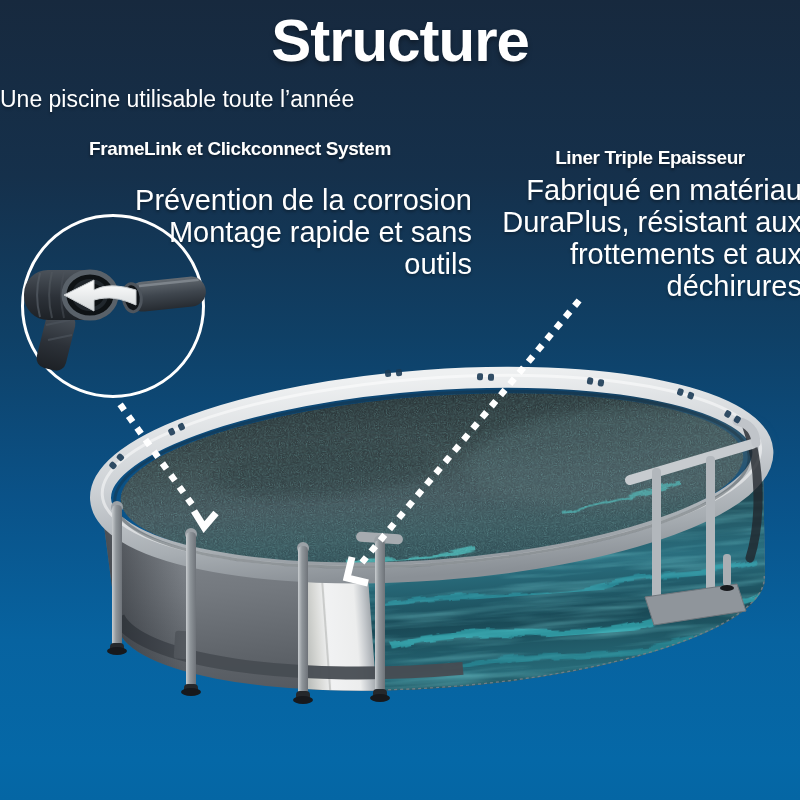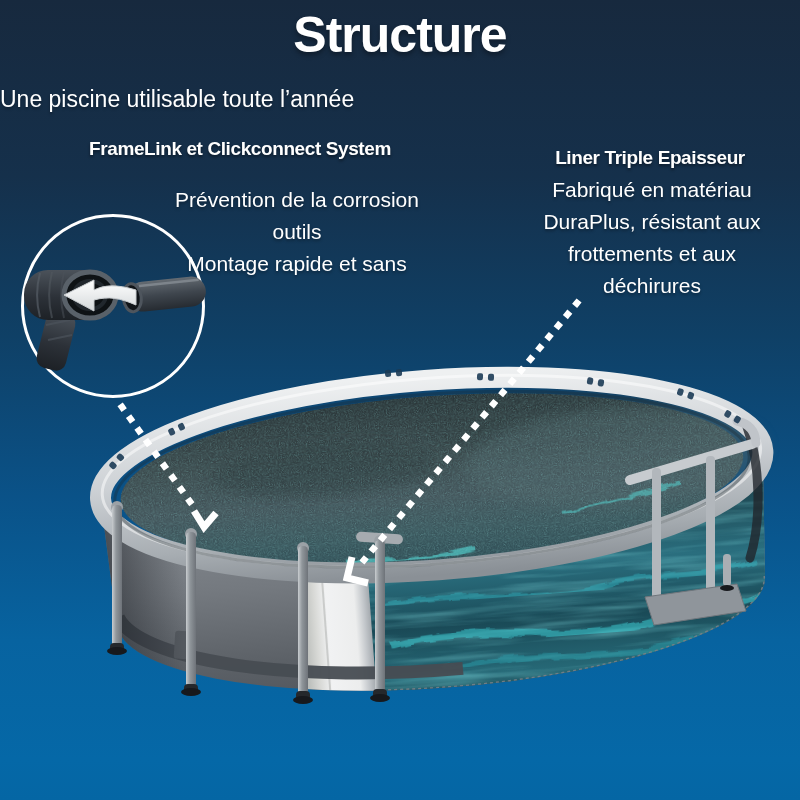--- a/index.html
+++ b/index.html
@@ -3,35 +3,35 @@
 <meta charset="utf-8">
 <style>
   html,body{margin:0;padding:0;background:#0b1c2c;}
   .stage{
     position:relative;width:800px;height:800px;overflow:hidden;
     background:linear-gradient(180deg,#17293e 0%,#15304b 22%,#0f4066 42%,#0a5288 62%,#0763a0 80%,#0568a7 95%,#0566a4 100%);
     font-family:"Liberation Sans",sans-serif;color:#ffffff;
   }
   .title{
     position:absolute;top:6px;left:0;width:800px;text-align:center;
-    font-size:50px;font-weight:700;letter-spacing:-1px;
+    font-size:60px;font-weight:700;letter-spacing:-1px;
     text-shadow:0 3px 5px rgba(0,0,0,.35);
   }
   .subtitle{
     position:absolute;top:86px;left:0;width:800px;text-align:left;
     font-size:23px;text-shadow:0 2px 3px rgba(0,0,0,.3);
   }
   .feat-heading{
     position:absolute;font-size:19px;font-weight:700;text-align:center;
     letter-spacing:-0.4px;text-shadow:0 2px 3px rgba(0,0,0,.45);
   }
   .fh-left{top:138px;left:10px;width:460px;}
   .fh-right{top:147px;left:500px;width:300px;}
   .feat-lines{
-    position:absolute;font-size:21px;line-height:32px;text-align:center;
+    position:absolute;font-size:29px;line-height:32px;text-align:right;
     text-shadow:0 2px 3px rgba(0,0,0,.35);
   }
   .fl-left{top:184px;left:122px;width:350px;}
   .fl-right{top:174px;left:502px;width:300px;}
   .inset-circle{
     position:absolute;left:21px;top:214px;width:184px;height:184px;
     border:3px solid #ffffff;border-radius:50%;box-sizing:border-box;
   }
   .inset-art{position:absolute;left:8px;top:250px;width:215px;height:130px;}
   .pool{position:absolute;left:0;top:355px;width:800px;height:365px;}
@@ -41,22 +41,22 @@
 <body>
 
 <div class="stage">
 
   <div class="title">Structure</div>
   <div class="subtitle">Une piscine utilisable toute l’année</div>
 
   <div class="feat-heading fh-left">FrameLink et Clickconnect System</div>
   <div class="feat-lines fl-left">
     <div>Prévention de la corrosion</div>
+    <div>Montage rapide et sans</div>
     <div>outils</div>
-    <div>Montage rapide et sans</div>
   </div>
 
   <div class="feat-heading fh-right">Liner Triple Epaisseur</div>
   <div class="feat-lines fl-right">
     <div>Fabriqué en matériau</div>
     <div>DuraPlus, résistant aux</div>
     <div>frottements et aux</div>
     <div>déchirures</div>
   </div>
 

